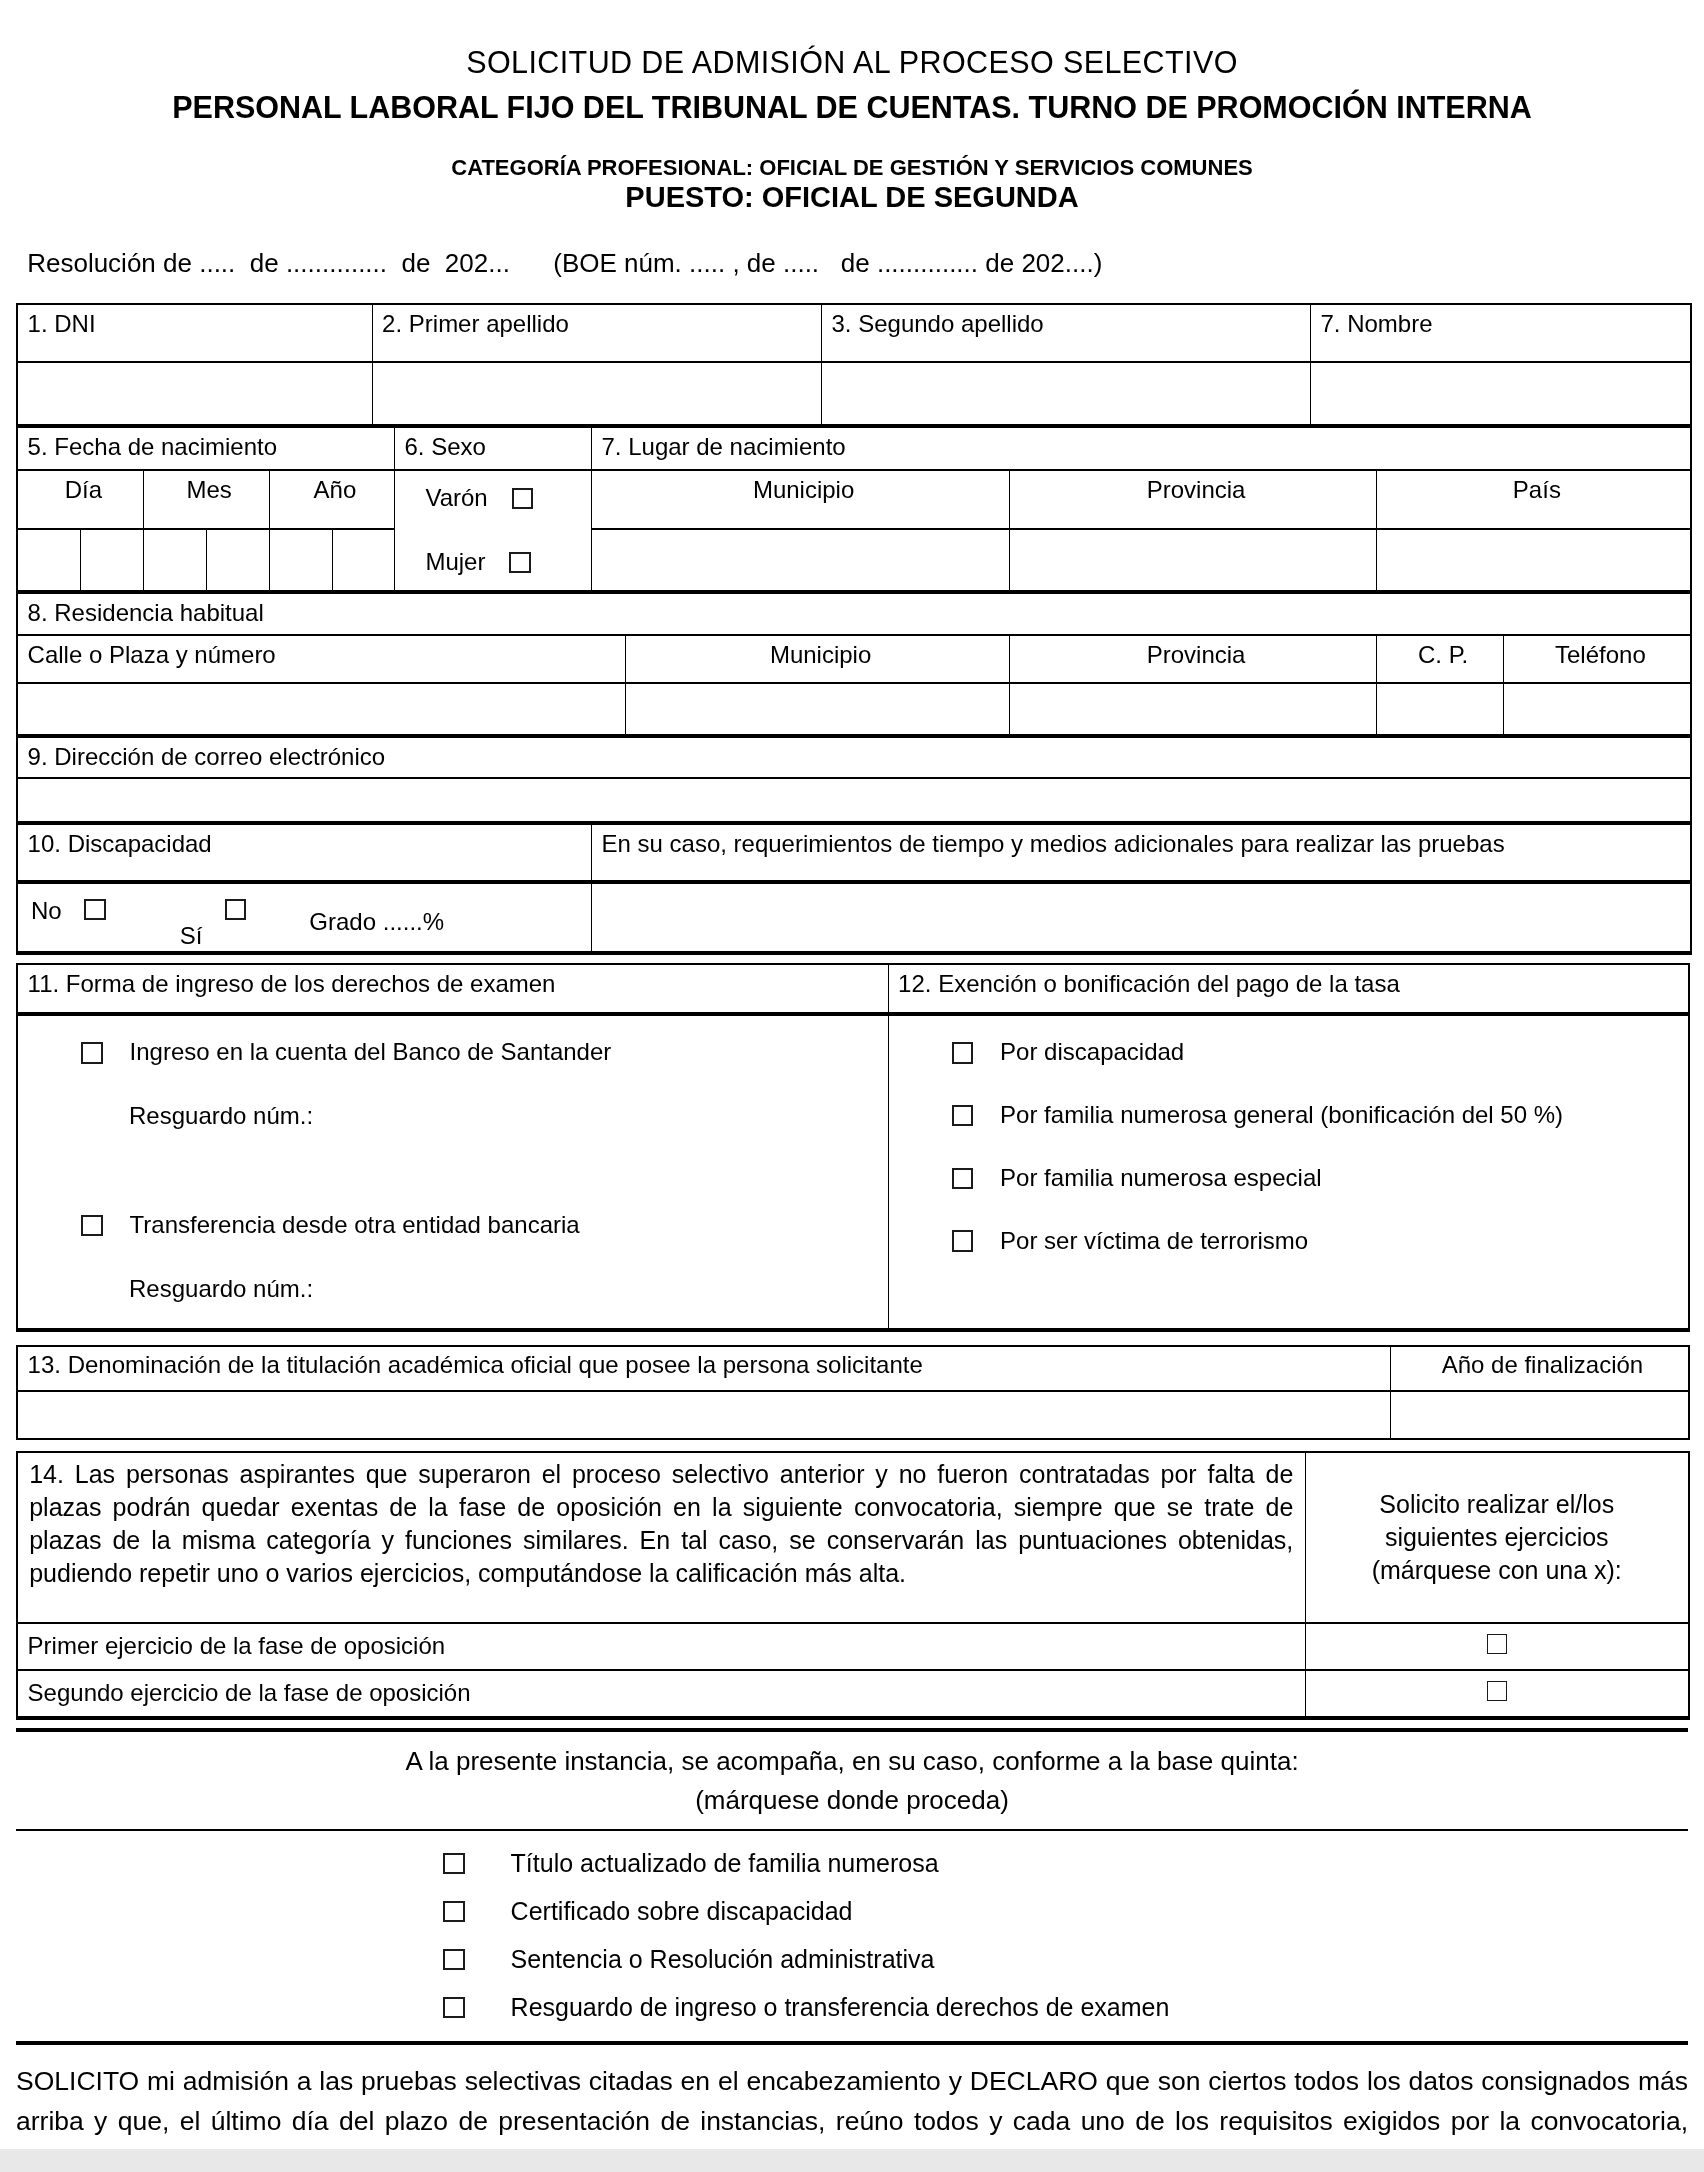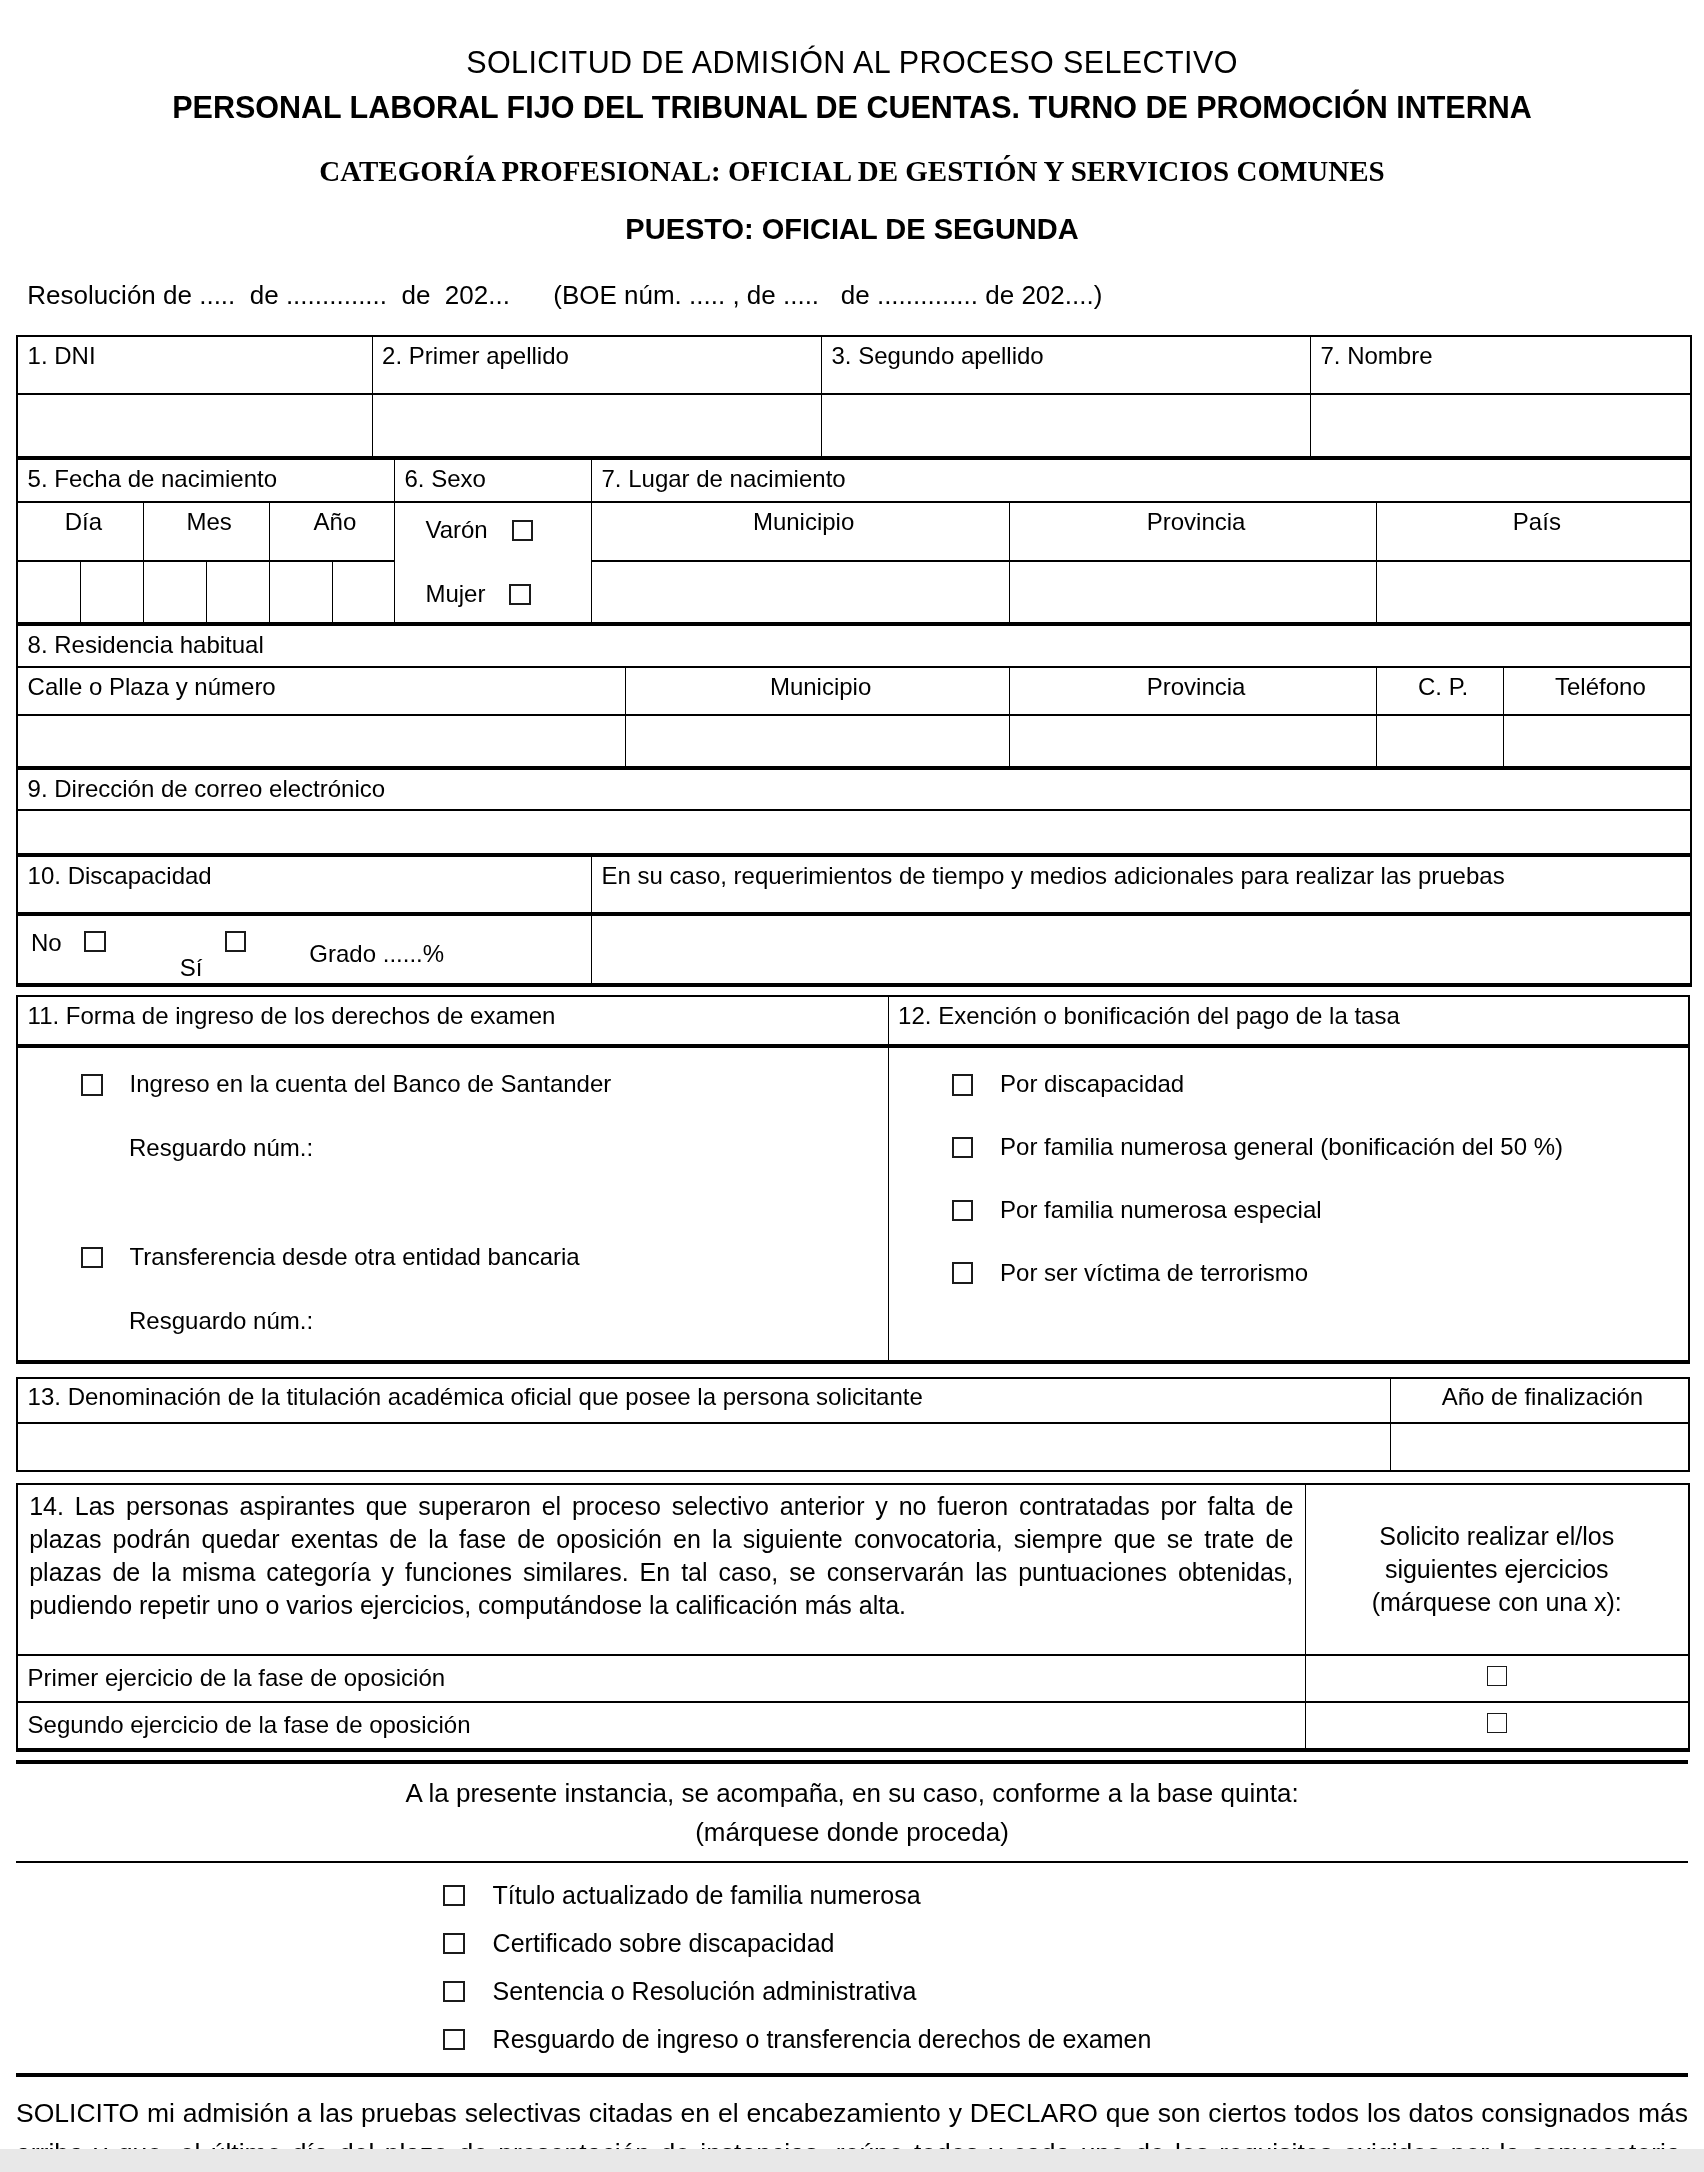--- a/index.html
+++ b/index.html
@@ -4,21 +4,21 @@
 <style>
   html,body { margin:0; padding:0; background:#e8e8e8; }
   .page {
     position:relative; width:1704px; height:2149px; box-sizing:border-box;
     margin:0 auto; padding:45px 16px 0; background:#ffffff; color:#000;
     font-family:"Liberation Sans","DejaVu Sans",sans-serif; overflow:hidden;
   }
   .hdr { text-align:center; }
   .t1 { font-size:30.5px; letter-spacing:0.4px; margin-bottom:9.6px; }
   .t2 { font-size:30.5px; font-weight:bold; margin-bottom:30.5px; }
-  .t3 { font-size:29px; font-weight:bold; margin-bottom:25px;font-family:Liberation Serif, serif; }
+  .t3 { font-size:22px; font-weight:bold; margin-bottom:0; }
   .t4 { font-size:29px; font-weight:bold; }
   .resolution { margin:34px 0 0 11.2px; font-size:26px; white-space:pre-wrap; }
 
   table { border-collapse:collapse; table-layout:fixed; width:1672px; background:#fff; }
   td {
     border:1.6px solid #000; border-top-width:2.4px; border-bottom-width:2.4px;
     padding:4.8px 9.6px; font-size:24px; vertical-align:top; overflow:hidden;
     line-height:1.2;
   }
   td.c { text-align:center;padding-left:16px; }
@@ -55,21 +55,21 @@
   .tD .request { text-align:center; vertical-align:middle; line-height:33px; padding:0 34px; font-size:25px; }
   .tD .exlbl { padding:8px 9.6px; }
   .tD .excb { text-align:center; vertical-align:middle; }
 
   .sep { border-top:4.8px solid #000; margin-top:8px; height:0; }
   .sep.thin { border-top-width:2.4px; margin-top:13px; }
   .sep.end { border-top-width:4px; margin-top:3.2px; }
   .intro1 { text-align:center; font-size:26px; margin-top:14.4px; }
   .intro2 { text-align:center; font-size:26px; margin-top:8px; }
   .attach-list { margin:17.6px 0 0 427px; }
-  .attach-item { display:flex; align-items:center; gap:28px; margin-bottom:19px; font-size:25px; }
+  .attach-item { display:flex; align-items:center; gap:46px; margin-bottom:19px; font-size:25px; }
   .declaration { margin:16px 0 0; font-size:26.5px; line-height:40px; text-align:justify; }
 </style>
 </head>
 <body>
 
 <div class="page">
 
   <div class="hdr">
     <div class="t1">SOLICITUD DE ADMISIÓN AL PROCESO SELECTIVO</div>
     <div class="t2">PERSONAL LABORAL FIJO DEL TRIBUNAL DE CUENTAS. TURNO DE PROMOCIÓN INTERNA</div>

